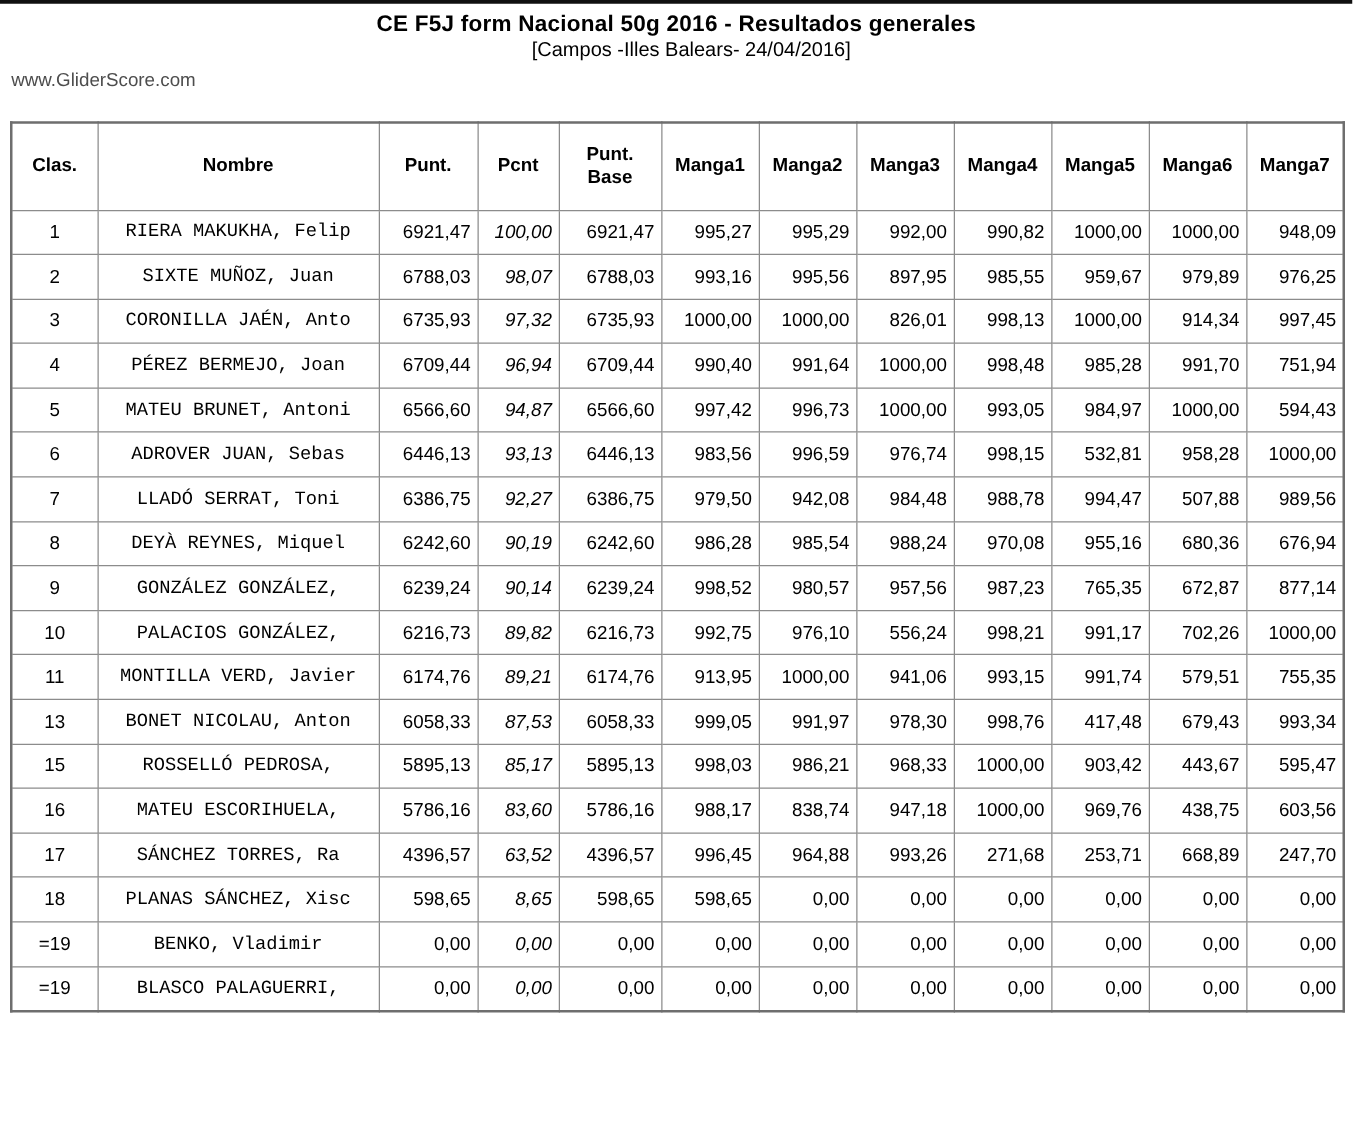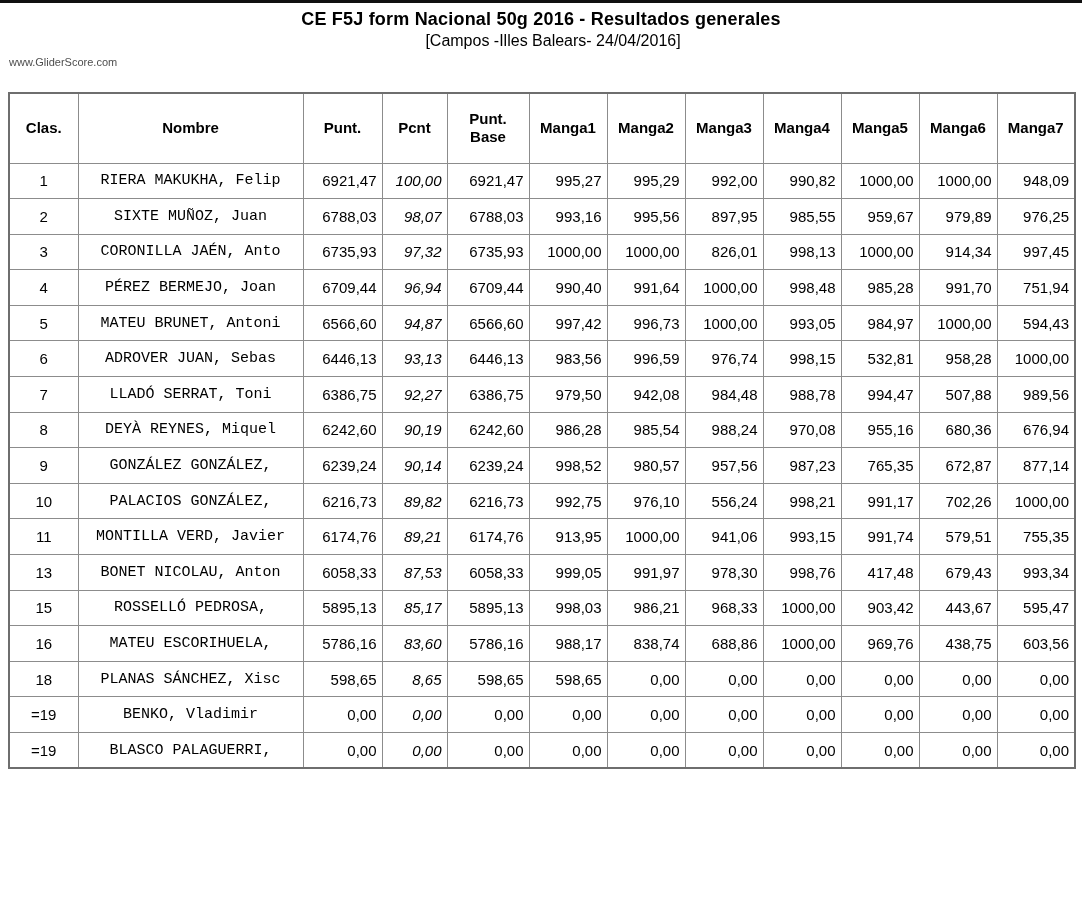--- a/index.html
+++ b/index.html
@@ -22,21 +22,21 @@
     margin: 6px 0 2px 0;
     letter-spacing: 0.2px;
   }
   .subtitle {
     text-align: center;
     font-size: 16px;
     margin: 0 0 6px 0;
     padding-left: 24px;
   }
   .site {
-    font-size: 11px;
+    font-size: 15px;
     color: #4d4d4d;
     margin: 4px 0 6px 9px;
   }
   table.results {
     border-collapse: collapse;
     table-layout: fixed;
     width: 1066px;
     margin-left: 8px;
     border: 2px solid #6e6e6e;
     margin-top: 24px;
@@ -291,25 +291,39 @@
     <td class="num">595,47</td>
   </tr>
       <tr>
     <td class="clas">16</td>
     <td class="nombre">MATEU ESCORIHUELA,</td>
     <td class="num">5786,16</td>
     <td class="num pcnt">83,60</td>
     <td class="num">5786,16</td>
     <td class="num">988,17</td>
     <td class="num">838,74</td>
-    <td class="num">688,86</td>
+    <td class="num">947,18</td>
     <td class="num">1000,00</td>
     <td class="num">969,76</td>
     <td class="num">438,75</td>
     <td class="num">603,56</td>
+  </tr>
+      <tr>
+    <td class="clas">17</td>
+    <td class="nombre">SÁNCHEZ TORRES, Ra</td>
+    <td class="num">4396,57</td>
+    <td class="num pcnt">63,52</td>
+    <td class="num">4396,57</td>
+    <td class="num">996,45</td>
+    <td class="num">964,88</td>
+    <td class="num">993,26</td>
+    <td class="num">271,68</td>
+    <td class="num">253,71</td>
+    <td class="num">668,89</td>
+    <td class="num">247,70</td>
   </tr>
       <tr>
     <td class="clas">18</td>
     <td class="nombre">PLANAS SÁNCHEZ, Xisc</td>
     <td class="num">598,65</td>
     <td class="num pcnt">8,65</td>
     <td class="num">598,65</td>
     <td class="num">598,65</td>
     <td class="num">0,00</td>
     <td class="num">0,00</td>

